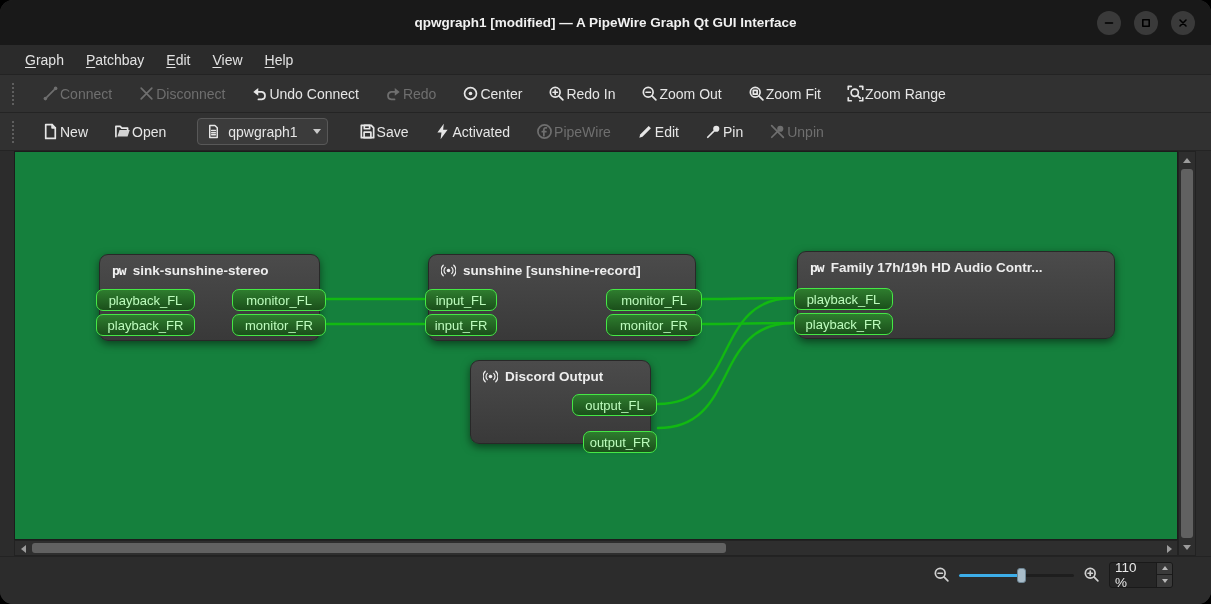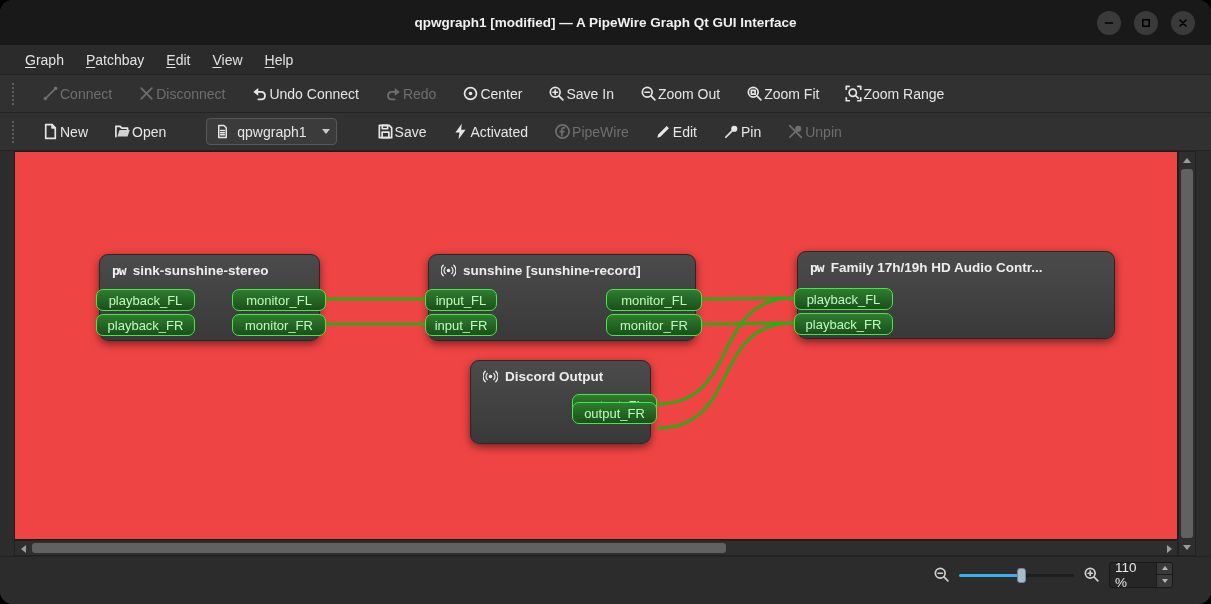--- a/index.html
+++ b/index.html
@@ -40,36 +40,36 @@
     gap:6px; padding:0 6px; border-bottom:1px solid #242424;
   }
   .tb-handle { width:6px; height:22px; border-left:2px dotted #5e5e5e; margin:0 8px 0 6px; }
   .tbtn {
     display:flex; align-items:center; gap:1px; height:30px;
     padding:0 10px; color:#e6e6e6; font-size:14px; white-space:nowrap; border-radius:4px;
   }
   .tbtn.disabled { color:#6f6f6f; }
   .tbtn svg { width:17px; height:17px; flex:none; }
   .combo {
-    display:flex; align-items:center; gap:7px; height:27px; margin:0 24px;
+    display:flex; align-items:center; gap:7px; height:27px; margin:0 15px;
     padding:0 6px 0 8px; background:#3b3b3b; border:1px solid #585858;
     border-radius:4px; color:#e6e6e6; font-size:14px;
   }
   .combo svg { width:15px; height:15px; }
   .combo-arrow {
     width:0; height:0; margin-left:8px;
     border-left:4.5px solid transparent; border-right:4.5px solid transparent;
     border-top:5.5px solid #c9c9c9;
   }
 
   
   .canvas-wrap { position:absolute; left:14px; top:151px; width:1182px; height:405px; }
   .viewport {
     position:absolute; left:0; top:0; right:18px; bottom:16px;
-    background:#ef4444; border:1px solid #1c1c1c; overflow:hidden;
+    background:#15803d; border:1px solid #1c1c1c; overflow:hidden;
   }
   .node {
     position:absolute; border-radius:9px;
     background:linear-gradient(180deg,#4b4b4b,#393939);
     border:1px solid #282828; box-shadow:0 3px 9px rgba(0,0,0,.5);
   }
   .node-header {
     display:flex; align-items:center; gap:7px; padding:8px 12px 6px;
     color:#ededed; font-weight:bold; font-size:13.5px; white-space:nowrap; overflow:hidden;
   }
@@ -222,21 +222,21 @@
       <span>Center</span>
     </div>
 
     <div class="tbtn">
       <svg viewBox="0 0 16 16">
         <circle class="stk" cx="6.8" cy="6.8" r="4.6"></circle>
           <line class="stk" x1="10.3" y1="10.3" x2="14" y2="14" stroke-width="2"></line>
         <line class="stk" x1="4.8" y1="6.8" x2="8.8" y2="6.8" stroke-width="1.3"></line>
           <line class="stk" x1="6.8" y1="4.8" x2="6.8" y2="8.8" stroke-width="1.3"></line>
       </svg>
-      <span>Save In</span>
+      <span>Redo In</span>
     </div>
 
     <div class="tbtn">
       <svg viewBox="0 0 16 16">
         <circle class="stk" cx="6.8" cy="6.8" r="4.6"></circle>
           <line class="stk" x1="10.3" y1="10.3" x2="14" y2="14" stroke-width="2"></line>
         <line class="stk" x1="4.8" y1="6.8" x2="8.8" y2="6.8" stroke-width="1.3"></line>
       </svg>
       <span>Zoom Out</span>
     </div>
@@ -381,21 +381,21 @@
       <div class="node" style="left:455px;top:208px;width:181px;height:84px">
         <div class="node-header">
           <svg viewBox="0 0 16 16" width="15" height="15">
             <circle cx="8" cy="8" r="1.9" fill="#ededed"></circle>
             <path d="M4.6 4.6 a4.8 4.8 0 0 0 0 6.8 M11.4 4.6 a4.8 4.8 0 0 1 0 6.8" stroke="#ededed" stroke-width="1.3" fill="none" stroke-linecap="round"></path>
             <path d="M2.4 2.4 a7.9 7.9 0 0 0 0 11.2 M13.6 2.4 a7.9 7.9 0 0 1 0 11.2" stroke="#ededed" stroke-width="1.3" fill="none" stroke-linecap="round"></path>
           </svg>
           <span>Discord Output</span>
         </div>
         <div class="port" style="right:-7px;top:33px;width:85px">output_FL</div>
-        <div class="port" style="right:-7px;top:41px;width:85px">output_FR</div>
+        <div class="port" style="right:-7px;top:70px;width:74px">output_FR</div>
       </div>
 
       <svg class="wires" width="1163" height="388" viewBox="0 0 1163 388">
         <path d="M312 147 C 344 147, 377 147, 409 147"></path>
         <path d="M312 172 C 344 172, 377 172, 409 172"></path>
         <path d="M688 147 C 718 147, 748 146, 778 146"></path>
         <path d="M688 172 C 718 172, 748 171, 778 171"></path>
         <path d="M643 252 C 725 252, 696 146, 778 146"></path>
         <path d="M643 276 C 725 276, 696 171, 778 171"></path>
       </svg>

